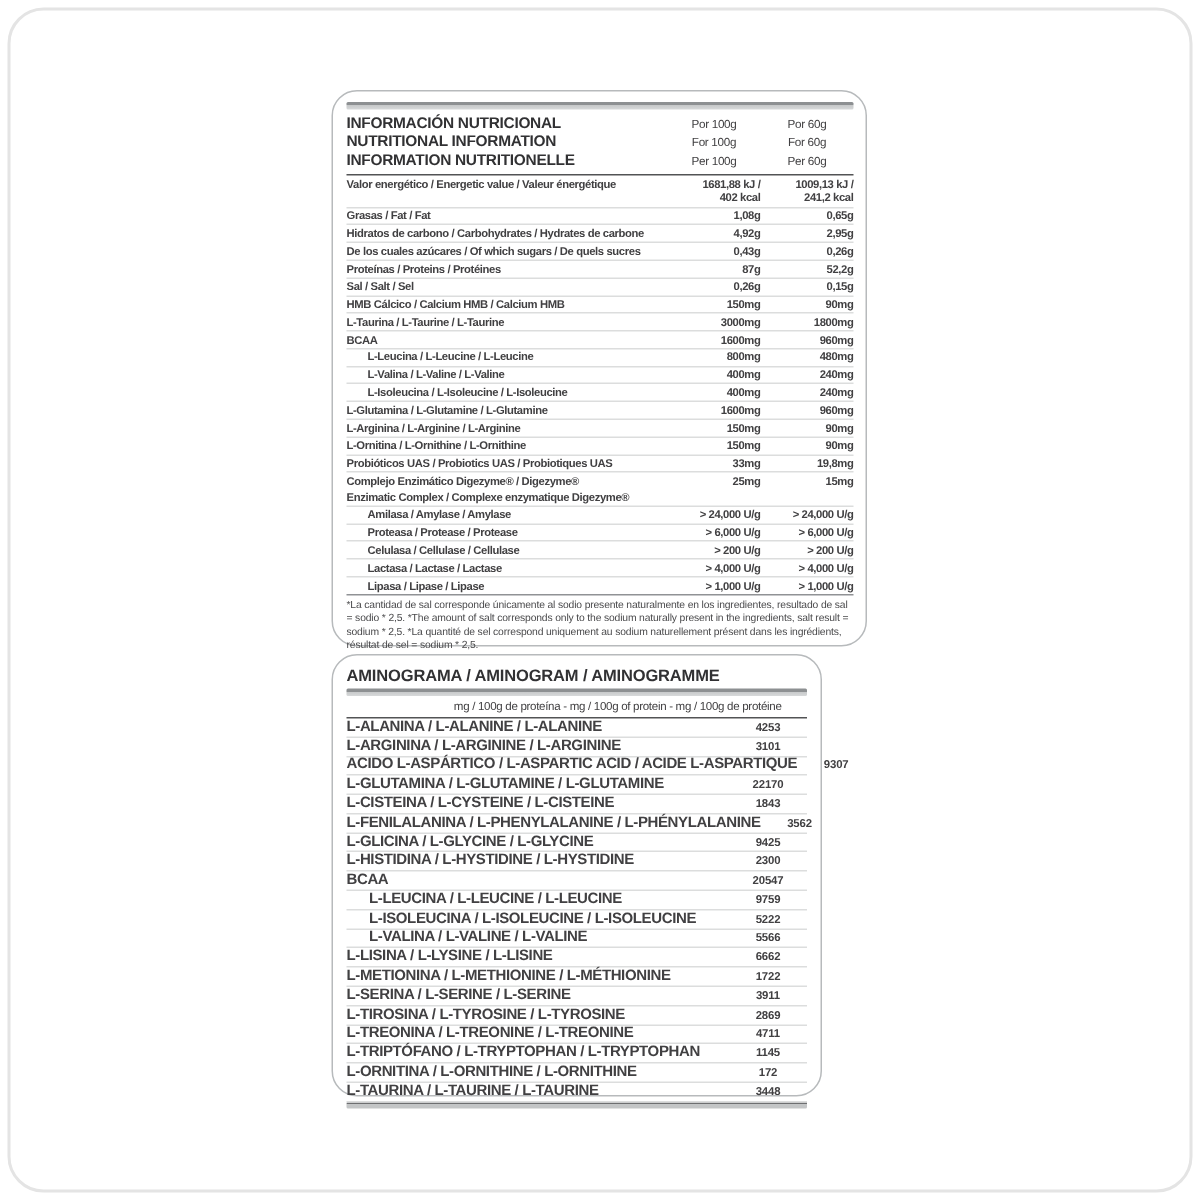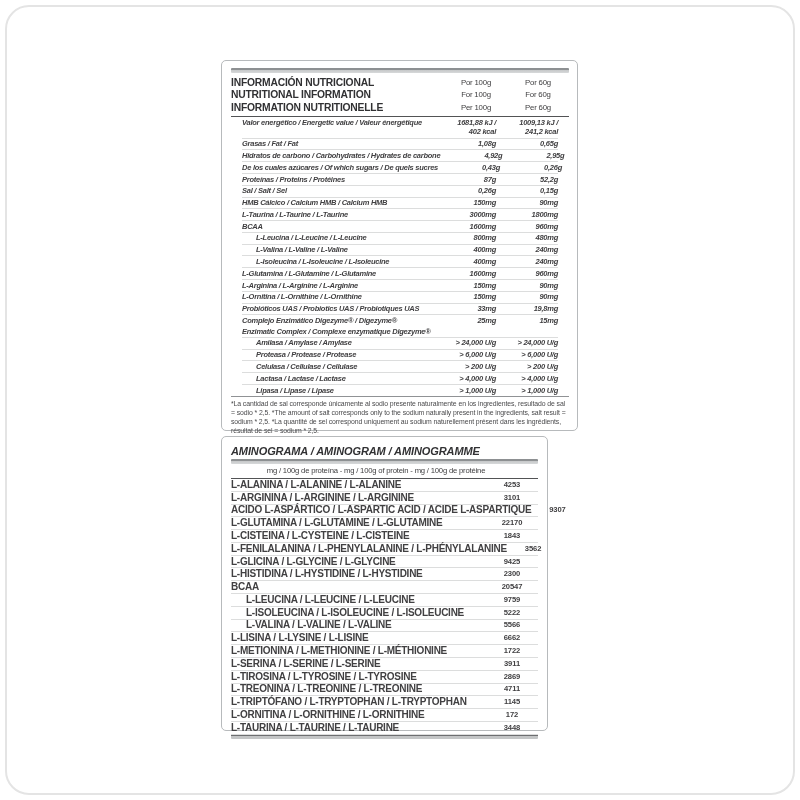--- a/index.html
+++ b/index.html
@@ -5,42 +5,42 @@
   html,body{margin:0;padding:0;}
   body{
     width:800px;height:800px;background:#ffffff;position:relative;overflow:hidden;
     font-family:"Liberation Sans",sans-serif;color:#3f3f41;
   }
   .frame{
     position:absolute;inset:5px;border:2px solid #e4e4e4;border-radius:24px;pointer-events:none;
   }
   .panel{
     position:absolute;box-sizing:border-box;background:#fff;
-    border:1.5px solid #b7babc;border-radius:5px;
+    border:1.5px solid #b7babc;border-radius:17px;
   }
   .panel.nutrition{left:221px;top:60px;width:357px;height:371px;padding:7px 7px 5px 8px;}
   .panel.amino{left:221px;top:436px;width:327px;height:295px;padding:5px 8px 4px 8px;}
   .bar{
     height:5px;border-radius:1px;margin:0 1px;
     background:linear-gradient(to bottom,#8d9092 0%,#8d9092 45%,#c7c9ca 46%,#d7d9da 100%);
   }
   
   .nhead{display:grid;grid-template-columns:1fr 62px 62px;margin:4px 1px 0 1px;}
   .ntitle div{
     font-weight:700;font-size:10.3px;line-height:12.4px;letter-spacing:-0.2px;color:#313133;
     white-space:nowrap;
   }
   .ncol div{
     font-size:7.8px;line-height:12.4px;text-align:center;letter-spacing:-0.2px;color:#414042;
     white-space:nowrap;
   }
   .hr-dark{height:0;border-top:1.8px solid #525355;margin:2px 1px 0 1px;}
   .hr-mid{height:0;border-top:1.5px solid #909295;margin:0 1px;}
   
-  .nrows{margin:0 12px;font-style:italic;}
+  .nrows{margin:0 1px;}
   .nrow{
     display:grid;grid-template-columns:1fr 62px 62px;align-items:start;
     border-bottom:1px solid #dcdddd;padding:0.6px 0;
   }
   .nrow.nosep{border-bottom:none;}
   .nrow .lab{
     font-size:7.5px;line-height:9.6px;font-weight:700;letter-spacing:-0.25px;white-space:nowrap;
     color:#414042;
   }
   .nrow .lab.ind{padding-left:14px;}
@@ -48,24 +48,24 @@
     font-size:7.5px;line-height:9.6px;font-weight:700;letter-spacing:-0.25px;
     text-align:right;white-space:pre-line;color:#414042;
   }
   .footnote{
     margin:3px 1px 0 1px;font-size:6.9px;line-height:8.9px;letter-spacing:-0.1px;
     color:#4a4a4c;font-weight:400;
   }
   
   .atitle{
     margin:2px 1px 0 1px;font-size:11px;line-height:15px;font-weight:700;
-    letter-spacing:-0.1px;color:#313133;white-space:nowrap;font-style:italic;
+    letter-spacing:-0.1px;color:#313133;white-space:nowrap;
   }
   .subtitle{
-    margin:2px 18px 1px 1px;font-size:7.7px;line-height:10px;text-align:center;
+    margin:2px 18px 1px 1px;font-size:7.7px;line-height:10px;text-align:right;
     letter-spacing:-0.2px;color:#414042;
   }
   .arows{margin:0 1px;}
   .arow{
     display:grid;grid-template-columns:1fr 52px;align-items:start;
     border-bottom:1px solid #dcdddd;padding:0.9px 0;
   }
   .arow .lab{
     font-size:10px;line-height:10px;font-weight:700;letter-spacing:-0.25px;
     white-space:nowrap;color:#414042;

